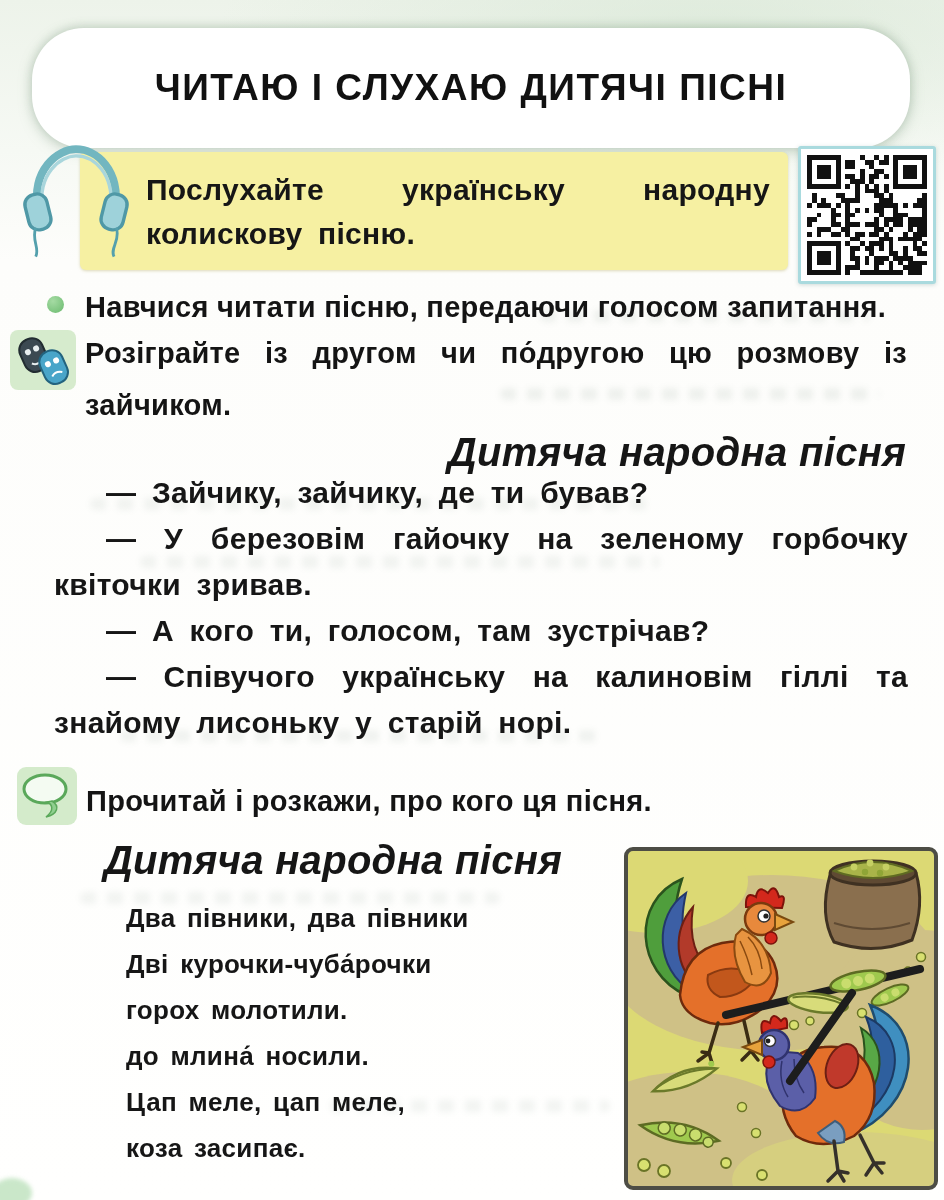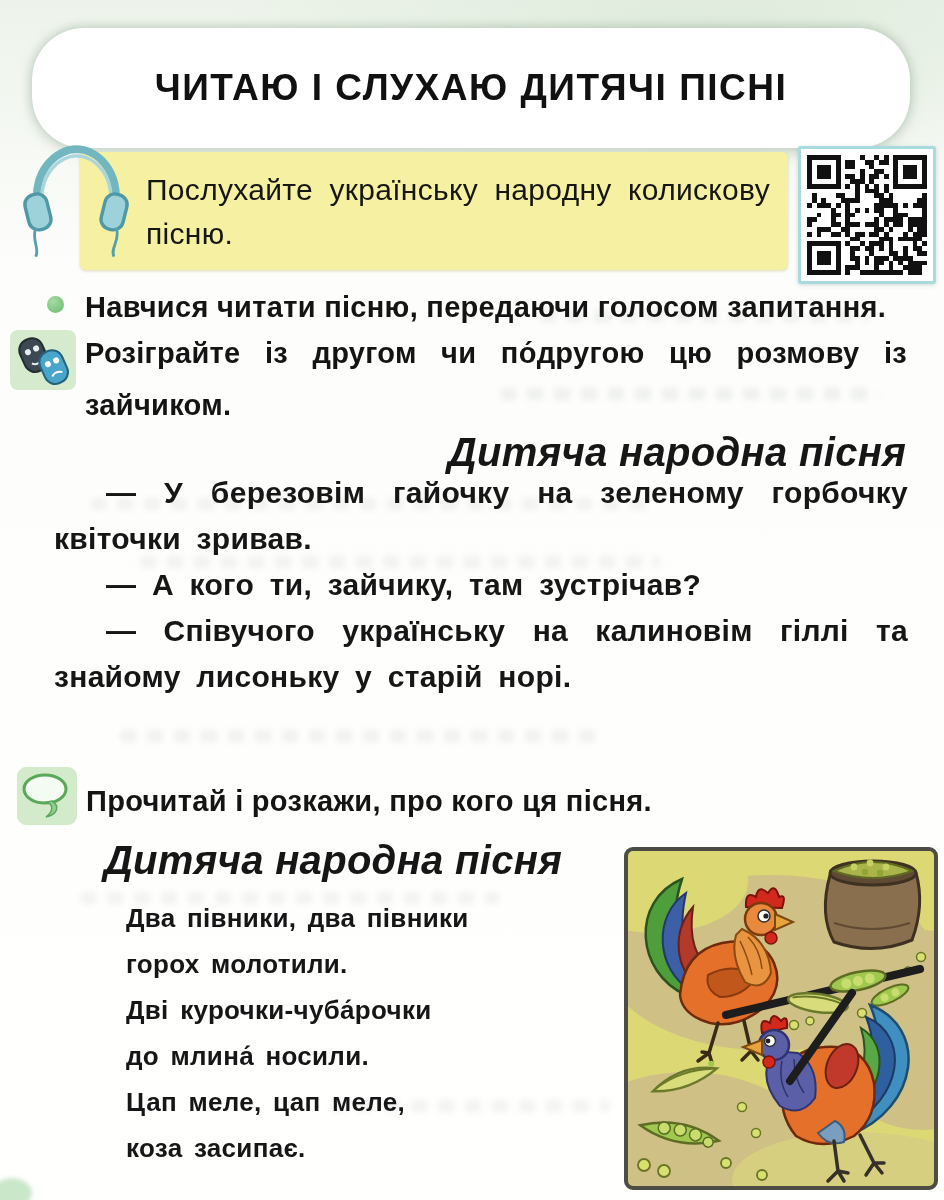--- a/index.html
+++ b/index.html
@@ -28,21 +28,21 @@
   .title-pill h1{
     margin:0;font-size:37px;font-weight:bold;letter-spacing:1.5px;color:#111;
   }
 
   
   .ybox{
     left:80px;top:152px;width:708px;height:118px;background:#f6f0a2;border-radius:6px;
     box-shadow:0 1px 3px rgba(160,150,60,.35);
   }
   .ybox p{
-    margin:0;padding:16px 18px 0 66px;font-size:30px;font-weight:normal;line-height:44px;
+    margin:0;padding:16px 18px 0 66px;font-size:30px;font-weight:bold;line-height:44px;
     text-align:justify;word-spacing:7px;letter-spacing:.3px;
   }
   .hp-icon{left:20px;top:138px;width:112px;height:122px;}
   .qr-frame{
     left:798px;top:146px;width:120px;height:120px;background:#ffffff;
     border:3px solid #a9dade;border-radius:3px;padding:6px;
     box-shadow:0 1px 4px rgba(100,140,140,.3);
   }
   .qr-frame svg{width:120px;height:120px;display:block;shape-rendering:crispEdges;}
 
@@ -374,40 +374,41 @@
       <circle cx="51" cy="36" r="3" fill="#fff"></circle>
       <path d="M41,49 Q46,45 52,49" stroke="#fff" stroke-width="2" fill="none"></path>
     </g>
   </svg>
 </div>
 <p class="abs task-text roleplay">Розіграйте із другом чи по́другою цю розмову із зайчиком.</p>
 
 <p class="abs genre genre-right">Дитяча народна пісня</p>
 
 <div class="abs dialogue">
+  <p>— Зайчику, зайчику, де ти бував?</p>
   <p>— У березовім гайочку на зеленому горбочку квіточки зривав.</p>
-  <p>— А кого ти, зайчику, там зустрічав?</p>
+  <p>— А кого ти, голосом, там зустрічав?</p>
   <p>— Співучого українську на калиновім гіллі та знайому лисоньку у старій норі.</p>
 </div>
 
 <div class="abs speech-icon">
   <svg viewBox="0 0 68 68">
     <rect x="3" y="5" width="60" height="58" rx="9" fill="#cfe9c5" opacity=".9"></rect>
     <ellipse cx="31" cy="27" rx="21" ry="14" fill="#f4fbf2" stroke="#5aa85a" stroke-width="3"></ellipse>
     <path d="M38,39 C46,44 44,52 32,55 C41,48 38,42 33,40 Z" fill="#8fcf8f" stroke="#5aa85a" stroke-width="1.5"></path>
   </svg>
 </div>
 <p class="abs task-text retell">Прочитай і розкажи, про кого ця пісня.</p>
 
 <div class="abs song2">
   <p class="genre genre-center">Дитяча народна пісня</p>
   <div class="poem">
     <p>Два півники, два півники</p>
+    <p>Дві курочки-чуба́рочки</p>
     <p>горох молотили.</p>
-    <p>Дві курочки-чуба́рочки</p>
     <p>до млина́ носили.</p>
     <p>Цап меле, цап меле,</p>
     <p>коза засипає.</p>
   </div>
 </div>
 
 <div class="abs illustration">
   <svg viewBox="0 0 318 347">
     <defs>
         <clipPath id="fr">

